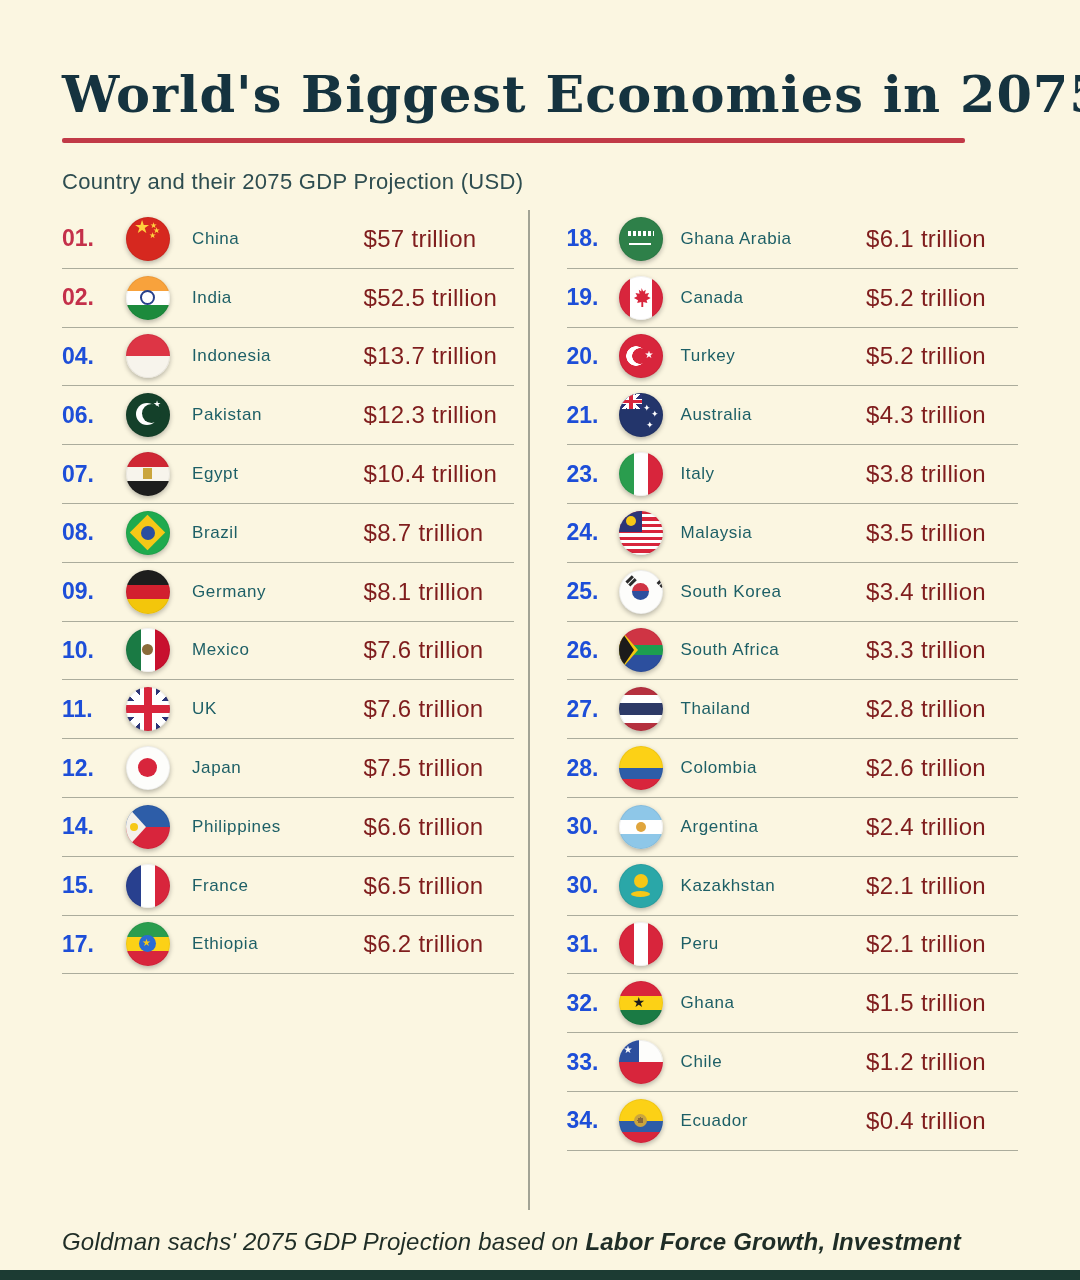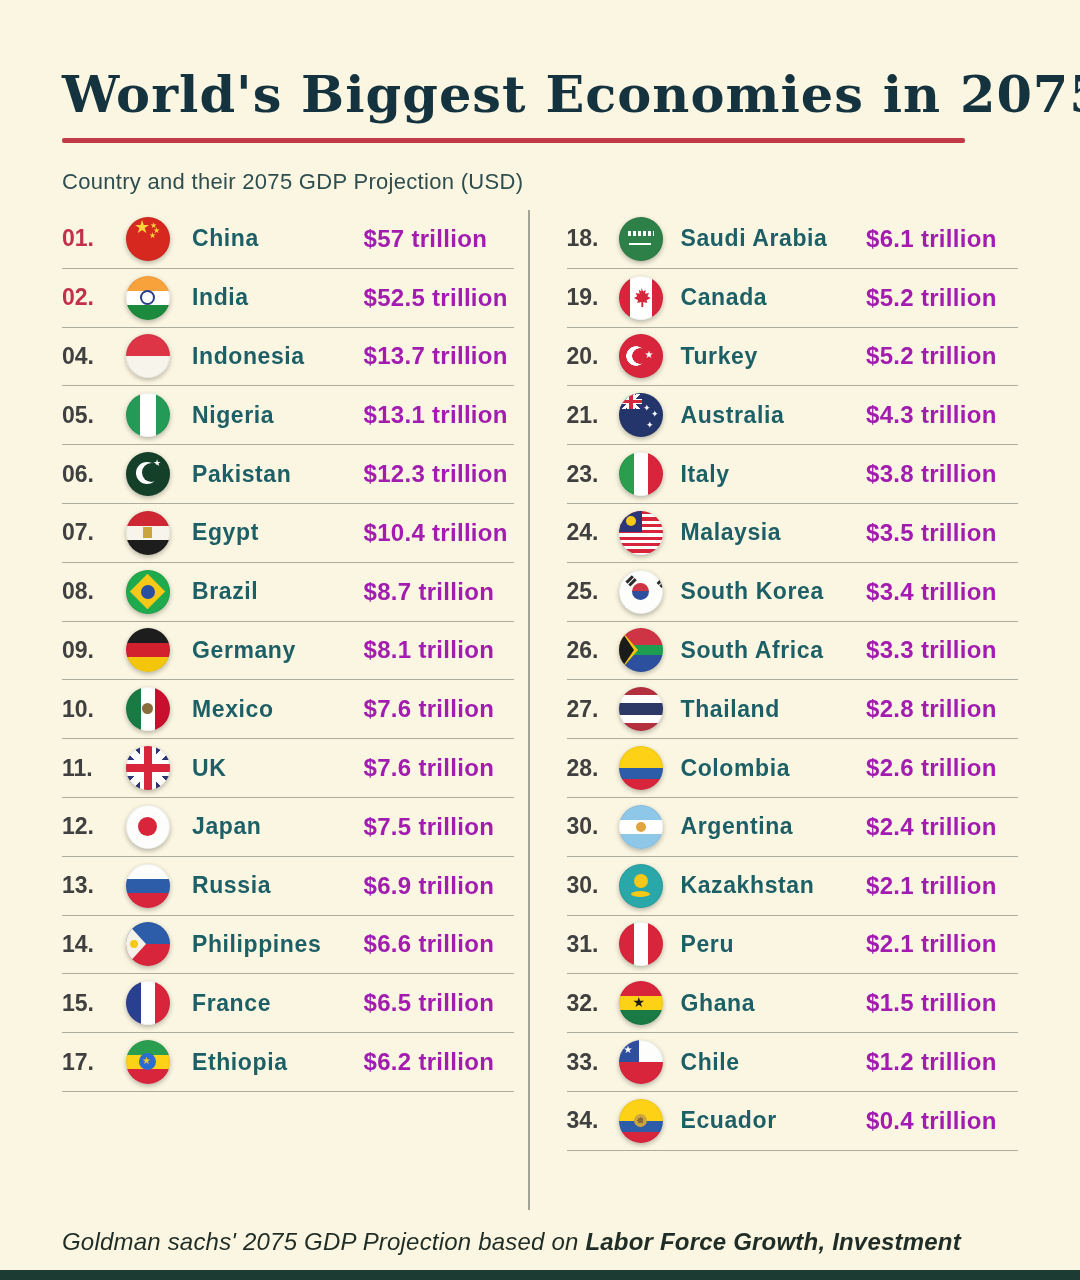--- a/index.html
+++ b/index.html
@@ -35,24 +35,24 @@
   .row{
     display:grid;
     align-items:center;
     height:58.8px;
     border-bottom:1.5px solid rgba(92,98,88,.5);
     box-sizing:border-box;
   }
   .col-l .row{grid-template-columns:64px 66px 1fr 150px;}
   .col-r .row{grid-template-columns:52px 62px 1fr 152px;}
   .row:last-child{border-bottom:1.5px solid rgba(92,98,88,.5);}
-  .rank{font-weight:bold;font-size:23px;color:#404040;}
+  .rank{font-weight:bold;font-size:23px;color:#1d4ed8;}
   .rank.top3{color:#c4304a;}
-  .country{font-weight:bold;font-size:23px;color:#1d5f66;letter-spacing:.6px;}
-  .value{font-weight:bold;font-size:24px;color:#a21caf;letter-spacing:.3px;white-space:nowrap;}
+  .country{font-weight:normal;font-size:17px;color:#1d5f66;letter-spacing:.6px;}
+  .value{font-weight:normal;font-size:24px;color:#7f1d1d;letter-spacing:.3px;white-space:nowrap;}
   .footer{
     margin:13px 62px 0 62px;
     font-size:24px;
     font-style:italic;
     color:#1f2d26;
     line-height:1.6;
     letter-spacing:.2px;
     max-width:960px;
   }
   .footer b{font-weight:bold;}
@@ -212,26 +212,20 @@
             <span class="country">India</span>
             <span class="value">$52.5 trillion</span>
           </div>
           <div class="row">
             <span class="rank">04.</span>
             <span class="flag f-indonesia"></span>
             <span class="country">Indonesia</span>
             <span class="value">$13.7 trillion</span>
           </div>
           <div class="row">
-            <span class="rank">05.</span>
-            <span class="flag f-nigeria"></span>
-            <span class="country">Nigeria</span>
-            <span class="value">$13.1 trillion</span>
-          </div>
-          <div class="row">
             <span class="rank">06.</span>
             <span class="flag f-pakistan">
               <i class="pk-star">★</i>
             </span>
             <span class="country">Pakistan</span>
             <span class="value">$12.3 trillion</span>
           </div>
           <div class="row">
             <span class="rank">07.</span>
             <span class="flag f-egypt"></span>
@@ -262,26 +256,20 @@
             <span class="country">UK</span>
             <span class="value">$7.6 trillion</span>
           </div>
           <div class="row">
             <span class="rank">12.</span>
             <span class="flag f-japan"></span>
             <span class="country">Japan</span>
             <span class="value">$7.5 trillion</span>
           </div>
           <div class="row">
-            <span class="rank">13.</span>
-            <span class="flag f-russia"></span>
-            <span class="country">Russia</span>
-            <span class="value">$6.9 trillion</span>
-          </div>
-          <div class="row">
             <span class="rank">14.</span>
             <span class="flag f-philippines"></span>
             <span class="country">Philippines</span>
             <span class="value">$6.6 trillion</span>
           </div>
           <div class="row">
             <span class="rank">15.</span>
             <span class="flag f-france"></span>
             <span class="country">France</span>
             <span class="value">$6.5 trillion</span>
@@ -291,21 +279,21 @@
             <span class="flag f-ethiopia"></span>
             <span class="country">Ethiopia</span>
             <span class="value">$6.2 trillion</span>
           </div>
         </div>
       <div class="divider"></div>
       <div class="col col-r" id="col-right">
           <div class="row">
             <span class="rank">18.</span>
             <span class="flag f-saudi-arabia"></span>
-            <span class="country">Saudi Arabia</span>
+            <span class="country">Ghana Arabia</span>
             <span class="value">$6.1 trillion</span>
           </div>
           <div class="row">
             <span class="rank">19.</span>
             <span class="flag f-canada">
               <svg class="leaf-svg" width="19" height="19" viewBox="0 0 24 24">
                 <path fill="#d8253c" d="M12 0l2.2 4.4 3.2-2.2-1 5.2 5.2-1.2-2.2 4.2 4.2 2.2-5.2 3 1 3.2-5.2-1V24h-2.4v-6.2l-5.2 1 1-3.2-5.2-3 4.2-2.2-2.2-4.2 5.2 1.2-1-5.2 3.2 2.2z"></path>
               </svg>
             </span>
             <span class="country">Canada</span>

